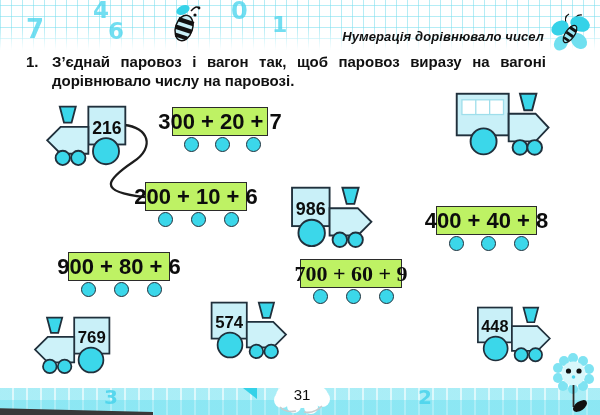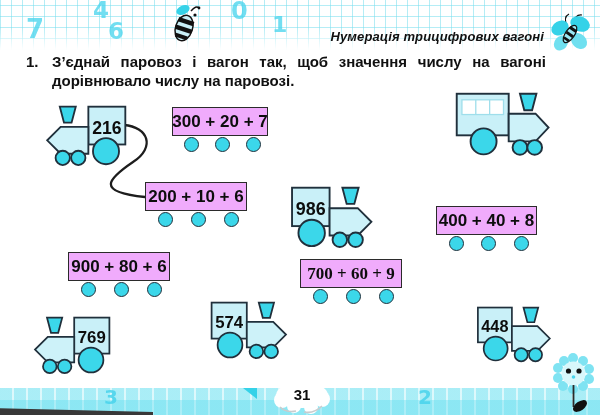--- a/index.html
+++ b/index.html
@@ -21,22 +21,22 @@
     font-weight:bold;color:#101010;letter-spacing:.1px;}
 
   
   .task-number{position:absolute;left:26px;top:53px;font-size:15px;font-weight:bold;color:#101010;}
   .task-line1{position:absolute;left:52px;top:53px;width:494px;font-size:15px;font-weight:600;
     color:#101010;text-align:justify;text-align-last:justify;}
   .task-line2{position:absolute;left:52px;top:72px;font-size:15px;font-weight:700;color:#101010;}
 
   
   .wagon{position:absolute;}
-  .wagon-box{background:#f0abfc;border:1.7px solid #2b2b2b;height:27px;display:flex;
-    align-items:center;justify-content:center;font-size:17px;font-weight:bold;color:#0d0d0d;
+  .wagon-box{background:#bef264;border:1.7px solid #2b2b2b;height:27px;display:flex;
+    align-items:center;justify-content:center;font-size:22px;font-weight:bold;color:#0d0d0d;
     white-space:nowrap;}
   .wheel-row{position:relative;height:17px;}
   .wheel{position:absolute;top:1px;width:15px;height:15px;border-radius:50%;
     background:#3bd7ea;border:1.7px solid #20303c;box-sizing:border-box;}
   .wheel.p1{left:13%;} .wheel.p2{left:45%;} .wheel.p3{left:77%;}
 
   
   .loco{position:absolute;}
   .loco svg{display:block;overflow:visible;}
   .loco-number{font:bold 21px "Liberation Sans","DejaVu Sans",sans-serif;fill:#0d0d0d;}
@@ -50,21 +50,21 @@
       repeating-linear-gradient(90deg, rgba(125,228,242,.5) 0 12px, rgba(255,255,255,.15) 12px 14px),
       linear-gradient(180deg, rgba(213,247,251,.95) 0 12px, rgba(151,233,245,.95) 12px 27px);}
   .band-digit{position:absolute;color:#49d4ec;opacity:.85;font-weight:bold;font-size:20px;
     font-family:"DejaVu Sans",sans-serif;}
   .corner-bar{position:absolute;left:0;top:407px;width:153px;height:9px;background:#383838;
     clip-path:polygon(0 15%,100% 55%,100% 100%,0 100%);}
   .tri{position:absolute;left:243px;top:388px;width:0;height:0;
     border-top:11px solid #35d2e8;border-left:14px solid transparent;}
   .cloud{position:absolute;left:270px;top:380px;width:64px;height:34px;}
   .cloud .num{position:absolute;left:0;top:6px;width:100%;text-align:center;
-    font-size:15px;font-weight:bold;color:#0d0d0d;}
+    font-size:15px;font-weight:normal;color:#0d0d0d;}
   .decor{position:absolute;}
 </style>
 </head>
 <body>
 
 <div id="page">
 
   <div class="grid-band"></div>
   <span class="grid-digit" style="left:26px;top:14px;font-size:26px;">7</span>
   <span class="grid-digit" style="left:93px;top:-3px;font-size:23px;">4</span>
@@ -92,24 +92,24 @@
     <ellipse cx="12" cy="33" rx="8" ry="6.5" fill="#6fe0f0" transform="rotate(-50 12 33)"></ellipse>
     <ellipse cx="30" cy="31" rx="9" ry="7" fill="#6fe0f0" transform="rotate(45 30 31)"></ellipse>
     <g transform="rotate(35 21 24)">
       <ellipse cx="21" cy="24" rx="4.5" ry="10" fill="#9ae8f4" stroke="#111" stroke-width="1.2"></ellipse>
       <rect x="17" y="17" width="8" height="3" fill="#111"></rect>
       <rect x="17" y="23" width="8" height="3" fill="#111"></rect>
       <rect x="18" y="29" width="6" height="2.6" fill="#111"></rect>
     </g>
   </svg>
 
-  <div class="header-title">Нумерація трицифрових вагоні</div>
+  <div class="header-title">Нумерація дорівнювало чисел</div>
 
   <div class="task-number">1.</div>
-  <div class="task-line1">З’єднай паровоз і вагон так, щоб значення числу на вагоні</div>
+  <div class="task-line1">З’єднай паровоз і вагон так, щоб паровоз виразу на вагоні</div>
   <div class="task-line2">дорівнювало числу на паровозі.</div>
 
   <svg class="connect" width="600" height="415" viewBox="0 0 600 415">
     <path d="M124,125 C148,127 156,147 133,162 C108,179 95,192 145,197" fill="none" stroke="#1d1d1d" stroke-width="2.3" stroke-linecap="round"></path>
   </svg>
 
   <div class="loco" style="left:43px;top:105px;">
     <svg width="84" height="63" viewBox="0 0 100 75">
       <g transform="translate(100,0) scale(-1 1)">
         <rect x="2" y="2" width="44" height="45" fill="#c9f0f8" stroke="#20303c" stroke-width="2.2"></rect>

